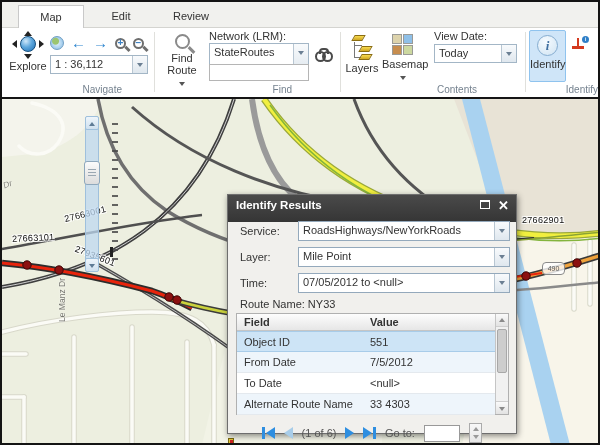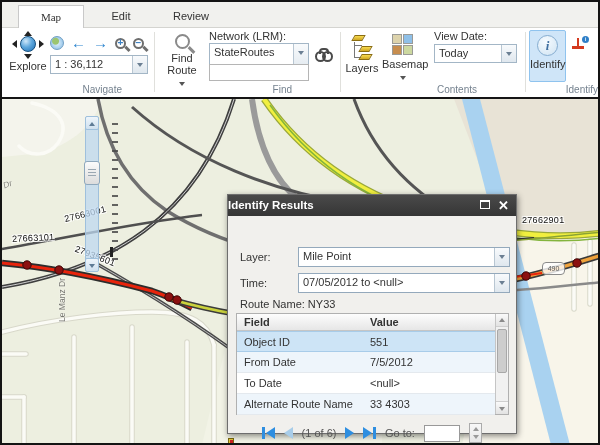--- a/index.html
+++ b/index.html
@@ -3,21 +3,21 @@
 <meta charset="utf-8">
 <style>
   * { margin:0; padding:0; box-sizing:border-box; }
   body { font-family:"Liberation Sans", sans-serif; background:#888; }
   .screen { position:relative; width:600px; height:445px; border:2px solid #141414; background:#fff; overflow:hidden; }
 
   
   .tabstrip { position:absolute; left:0; top:0; width:596px; height:26px; background:#f1f1ee; border-bottom:1px solid #d4d4d0; }
   .tab { position:absolute; top:3px; height:23px; width:66px; line-height:22px; text-align:center; font-size:11px; color:#333; cursor:default; }
   .tab.active { background:#fff; border:1px solid #c9c9c9; border-bottom:none; height:24px; }
-  .tab-map{ left:16px;font-family:Liberation Serif, serif; } .tab-edit{ left:86px; } .tab-review{ left:156px; }
+  .tab-map{ left:16px; } .tab-edit{ left:86px; } .tab-review{ left:156px; }
 
   
   .ribbon { position:absolute; left:0; top:26px; width:596px; height:69px; background:#fff; }
   .gsep { position:absolute; top:4px; height:60px; width:1px; background:#e0e0dc; }
   .group-label { position:absolute; bottom:2px; font-size:10px; color:#75828f; text-align:right; }
 
   .explore-btn { position:absolute; left:6px; top:5px; width:40px; height:44px; text-align:center; }
   .orb-wrap { position:relative; width:26px; height:24px; margin:0 auto; }
   .orb { position:absolute; left:5px; top:3px; width:16px; height:16px; border-radius:50%;
          background:radial-gradient(circle at 35% 30%, #cfe8fa, #5fa8dd 45%, #1f6fb5); border:1px solid #16507f;}
@@ -95,21 +95,21 @@
   .zbtn.up::after { top:5px; border-left:3.5px solid transparent; border-right:3.5px solid transparent; border-bottom:4px solid #5e7b96; }
   .zbtn.down::after { top:5px; border-left:3.5px solid transparent; border-right:3.5px solid transparent; border-top:4px solid #5e7b96; }
   .zthumb { position:absolute; left:82px; top:62px; width:16px; height:24px; background:linear-gradient(#fbfbfb,#dcdcdc); border:1px solid #8fa8bc; border-radius:3px; }
   .zthumb::after { content:""; position:absolute; left:3px; top:10px; width:8px; height:1px; background:#9aa7b2; box-shadow:0 3px 0 #9aa7b2, 0 -3px 0 #9aa7b2; }
   .zticks { position:absolute; left:110px; top:24px; width:6px; height:142px;
             background:repeating-linear-gradient(#4a4a4a 0 2px, rgba(0,0,0,0) 2px 9px); opacity:.85; }
   .ztick-long { position:absolute; left:108px; top:148px; width:2.5px; height:10px; background:#222; }
 
   
   .dialog { position:absolute; left:225px; top:192px; width:290px; height:240px; background:#f1f0ed; border:1px solid #6e6e6e; box-shadow:1px 2px 6px rgba(0,0,0,.45); }
-  .dlg-title { position:absolute; left:0; top:0; right:0; height:21px; background:linear-gradient(#4a4a4a,#353535); color:#fff; font-size:11.5px; font-weight:bold; line-height:21px; padding-left:0; }
+  .dlg-title { position:absolute; left:0; top:0; right:0; height:27px; background:linear-gradient(#4a4a4a,#353535); color:#fff; font-size:11.5px; font-weight:bold; line-height:21px; padding-left:8px; }
   .dlg-max { position:absolute; right:26px; top:5px; width:10px; height:9px; border:1.5px solid #fff; border-top-width:2.5px; }
   .dlg-close { position:absolute; right:7px; top:2px; color:#fff; font-size:13px; font-weight:bold; line-height:17px; }
   .frow { position:absolute; left:12px; height:20px; font-size:11px; color:#333; }
   .frow .flabel { position:absolute; left:0; top:4px; }
   .fcombo { position:absolute; left:58px; top:0; width:212px; height:20px; background:#fff; border:1px solid #94a9bc; font-size:11px; color:#333; }
   .row-service { top:26px; } .row-layer { top:52px; } .row-time { top:78px; }
   .routename { position:absolute; left:12px; top:103px; font-size:11px; color:#333; }
 
   .tbl { position:absolute; left:8px; top:118px; width:273px; height:102px; background:#d946ef; border:1px solid #b0b0b0; }
   .tbl-head { position:absolute; left:0; top:0; right:13px; height:17px; background:linear-gradient(#fdfdfd,#e6e6e6); border-bottom:1px solid #c5c5c5; }
@@ -336,20 +336,27 @@
     <div class="zthumb"></div>
   </div>
 
   <div class="dialog">
     <div class="dlg-title">
       <span>Identify Results</span>
       <span class="dlg-max"></span>
       <span class="dlg-close">✕</span>
     </div>
 
+    <div class="frow row-service" style="right:12px">
+      <span class="flabel">Service:</span>
+      <span class="fcombo">
+        <span class="combo-text">RoadsHighways/NewYorkRoads</span>
+        <span class="combo-arrow"></span>
+      </span>
+    </div>
     <div class="frow row-layer" style="right:12px">
       <span class="flabel">Layer:</span>
       <span class="fcombo">
         <span class="combo-text">Mile Point</span>
         <span class="combo-arrow"></span>
       </span>
     </div>
     <div class="frow row-time" style="right:12px">
       <span class="flabel">Time:</span>
       <span class="fcombo">

